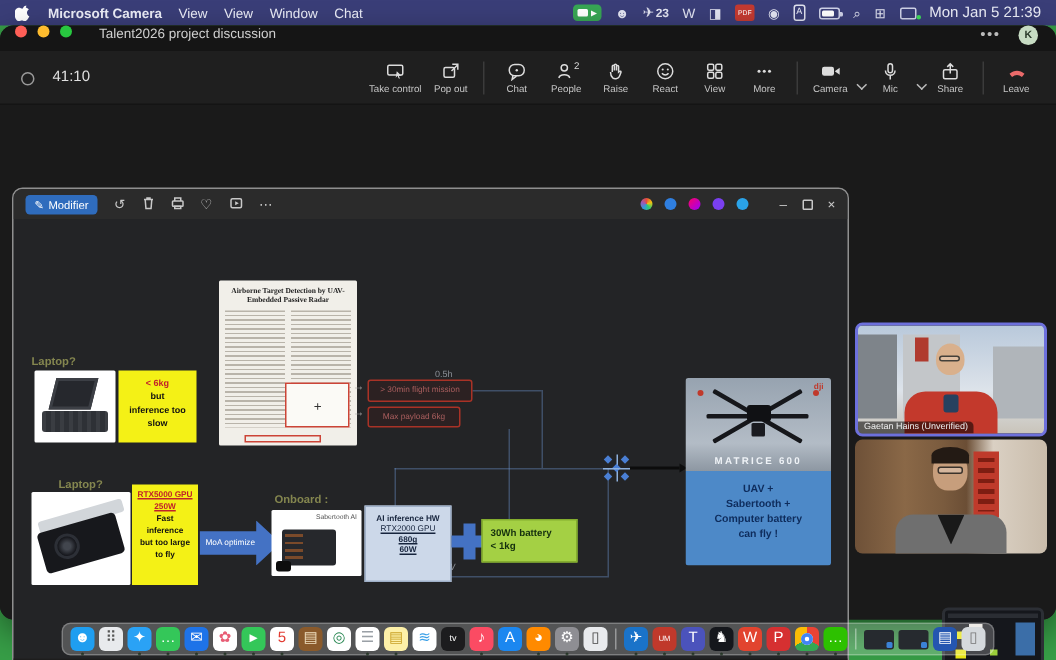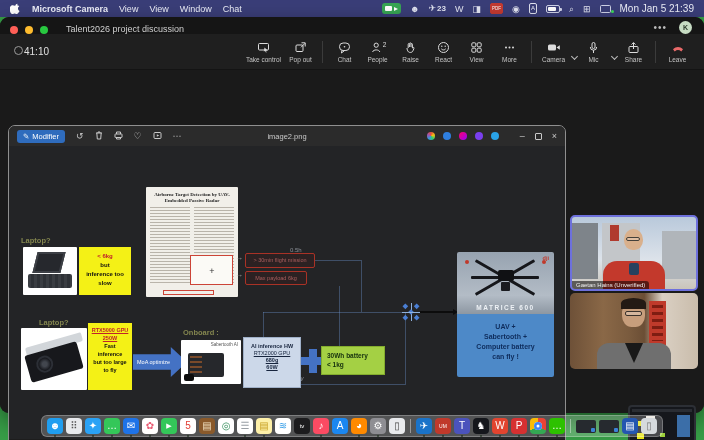--- a/index.html
+++ b/index.html
@@ -19,29 +19,29 @@
   .mb-rec::after{content:"";position:absolute;right:3px;top:3.5px;border-left:4px solid #fff;border-top:2px solid transparent;border-bottom:2px solid transparent}
   .mb-batt{width:14px;height:8px;border:1px solid #cfd2e8;border-radius:2px;position:relative;display:inline-block}
   .mb-batt i{position:absolute;left:1px;top:1px;width:8px;height:4px;background:#fff;border-radius:1px}
   .mb-batt::after{content:"";position:absolute;right:-3px;top:2px;width:2px;height:3px;background:#cfd2e8;border-radius:0 1px 1px 0}
   .mb-disp{width:11px;height:8px;border:1px solid #cfd2e8;border-radius:1.5px;position:relative;display:inline-block}
   .gdot{position:absolute;right:-4px;bottom:-1px;width:3px;height:3px;border-radius:50%;background:#3ddc5a}
   .mb-clock{font-size:10px;white-space:nowrap}
 
   
   .teams{position:absolute;top:17px;left:0;width:704px;height:396px;background:#1f1f1f;border-radius:9px;box-shadow:0 8px 22px rgba(0,0,0,.45)}
-  .t-titlebar{position:absolute;top:0;left:0;right:0;height:17px;background:#151515;border-radius:9px 9px 0 0;display:flex;align-items:flex-end}
+  .t-titlebar{position:absolute;top:0;left:0;right:0;height:17px;background:#151515;border-radius:9px 9px 0 0;display:flex;align-items:flex-start}
   .tl{width:8px;height:8px;border-radius:50%;margin-left:7px}
   .tl.r{background:#ff5f57;margin-left:10px}.tl.y{background:#febc2e}.tl.g{background:#28c840}
   .t-title{margin-left:18px;font-size:9px;color:#cfcfcf}
   .t-tb-right{margin-left:auto;display:flex;align-items:center;gap:12px;margin-right:12px}
   .t-dots{color:#bbb;font-size:10px;letter-spacing:1px}
   .t-avatar{width:13px;height:13px;border-radius:50%;background:#c7dcc3;color:#2b3b2b;font-size:7px;font-weight:bold;display:flex;align-items:center;justify-content:center}
   .t-toolbar{position:absolute;top:17px;left:0;right:0;height:36px;background:#1f1f1f;border-bottom:1px solid #141414;display:flex;align-items:center}
-  .t-timer{display:flex;align-items:flex-start;gap:1px;margin-left:14px;font-size:10px;color:#e0e0e0}
+  .t-timer{display:flex;align-items:flex-end;gap:12px;margin-left:14px;font-size:10px;color:#e0e0e0}
   .t-timer i{width:9px;height:9px;border:1.5px solid #9a9a9a;border-radius:50%;display:inline-block}
   .t-actions{margin-left:auto;display:flex;align-items:center;margin-right:10px}
   .t-btn{display:flex;flex-direction:column;align-items:center;justify-content:center;min-width:33px;padding:0 3px;gap:2px;cursor:pointer}
   .t-btn svg{display:block}
   .t-btn .lbl{font-size:6.5px;color:#c4c4c4;white-space:nowrap}
   .t-sep{width:1px;height:22px;background:#3b3b3b;margin:0 5px}
   .t-badge{position:absolute;margin-left:14px;margin-top:-14px;font-size:6.5px;color:#dcdcdc}
   .chev{width:5px;height:5px;border-right:1px solid #bdbdbd;border-bottom:1px solid #bdbdbd;transform:rotate(45deg);margin-left:2px;margin-bottom:4px}
   .t-drop{display:flex;align-items:flex-end}
   .t-stage{position:absolute;top:53px;left:0;right:0;bottom:0;background:#1a1a1a;border-radius:0 0 9px 9px}
@@ -307,21 +307,20 @@
         <span class="lbl">Leave</span>
       </div>
     </div>
   </div>
 
   <div class="t-stage">
 
     <div class="share">
 
       <div class="ph-bar">
-        <span class="ph-title">image2.png</span>
         <div class="ph-edit">
           <span>✎</span>
           <span>Modifier</span>
         </div>
         <span class="ph-ic">↺</span>
         <span class="ph-ic">
           <svg width="8" height="9" viewBox="0 0 8 9">
               <path d="M1 2h6M3 2V1h2v1M1.8 2l.5 6h3.4l.5-6" fill="none" stroke="#c9c9c9"></path>
             </svg>
         </span>

